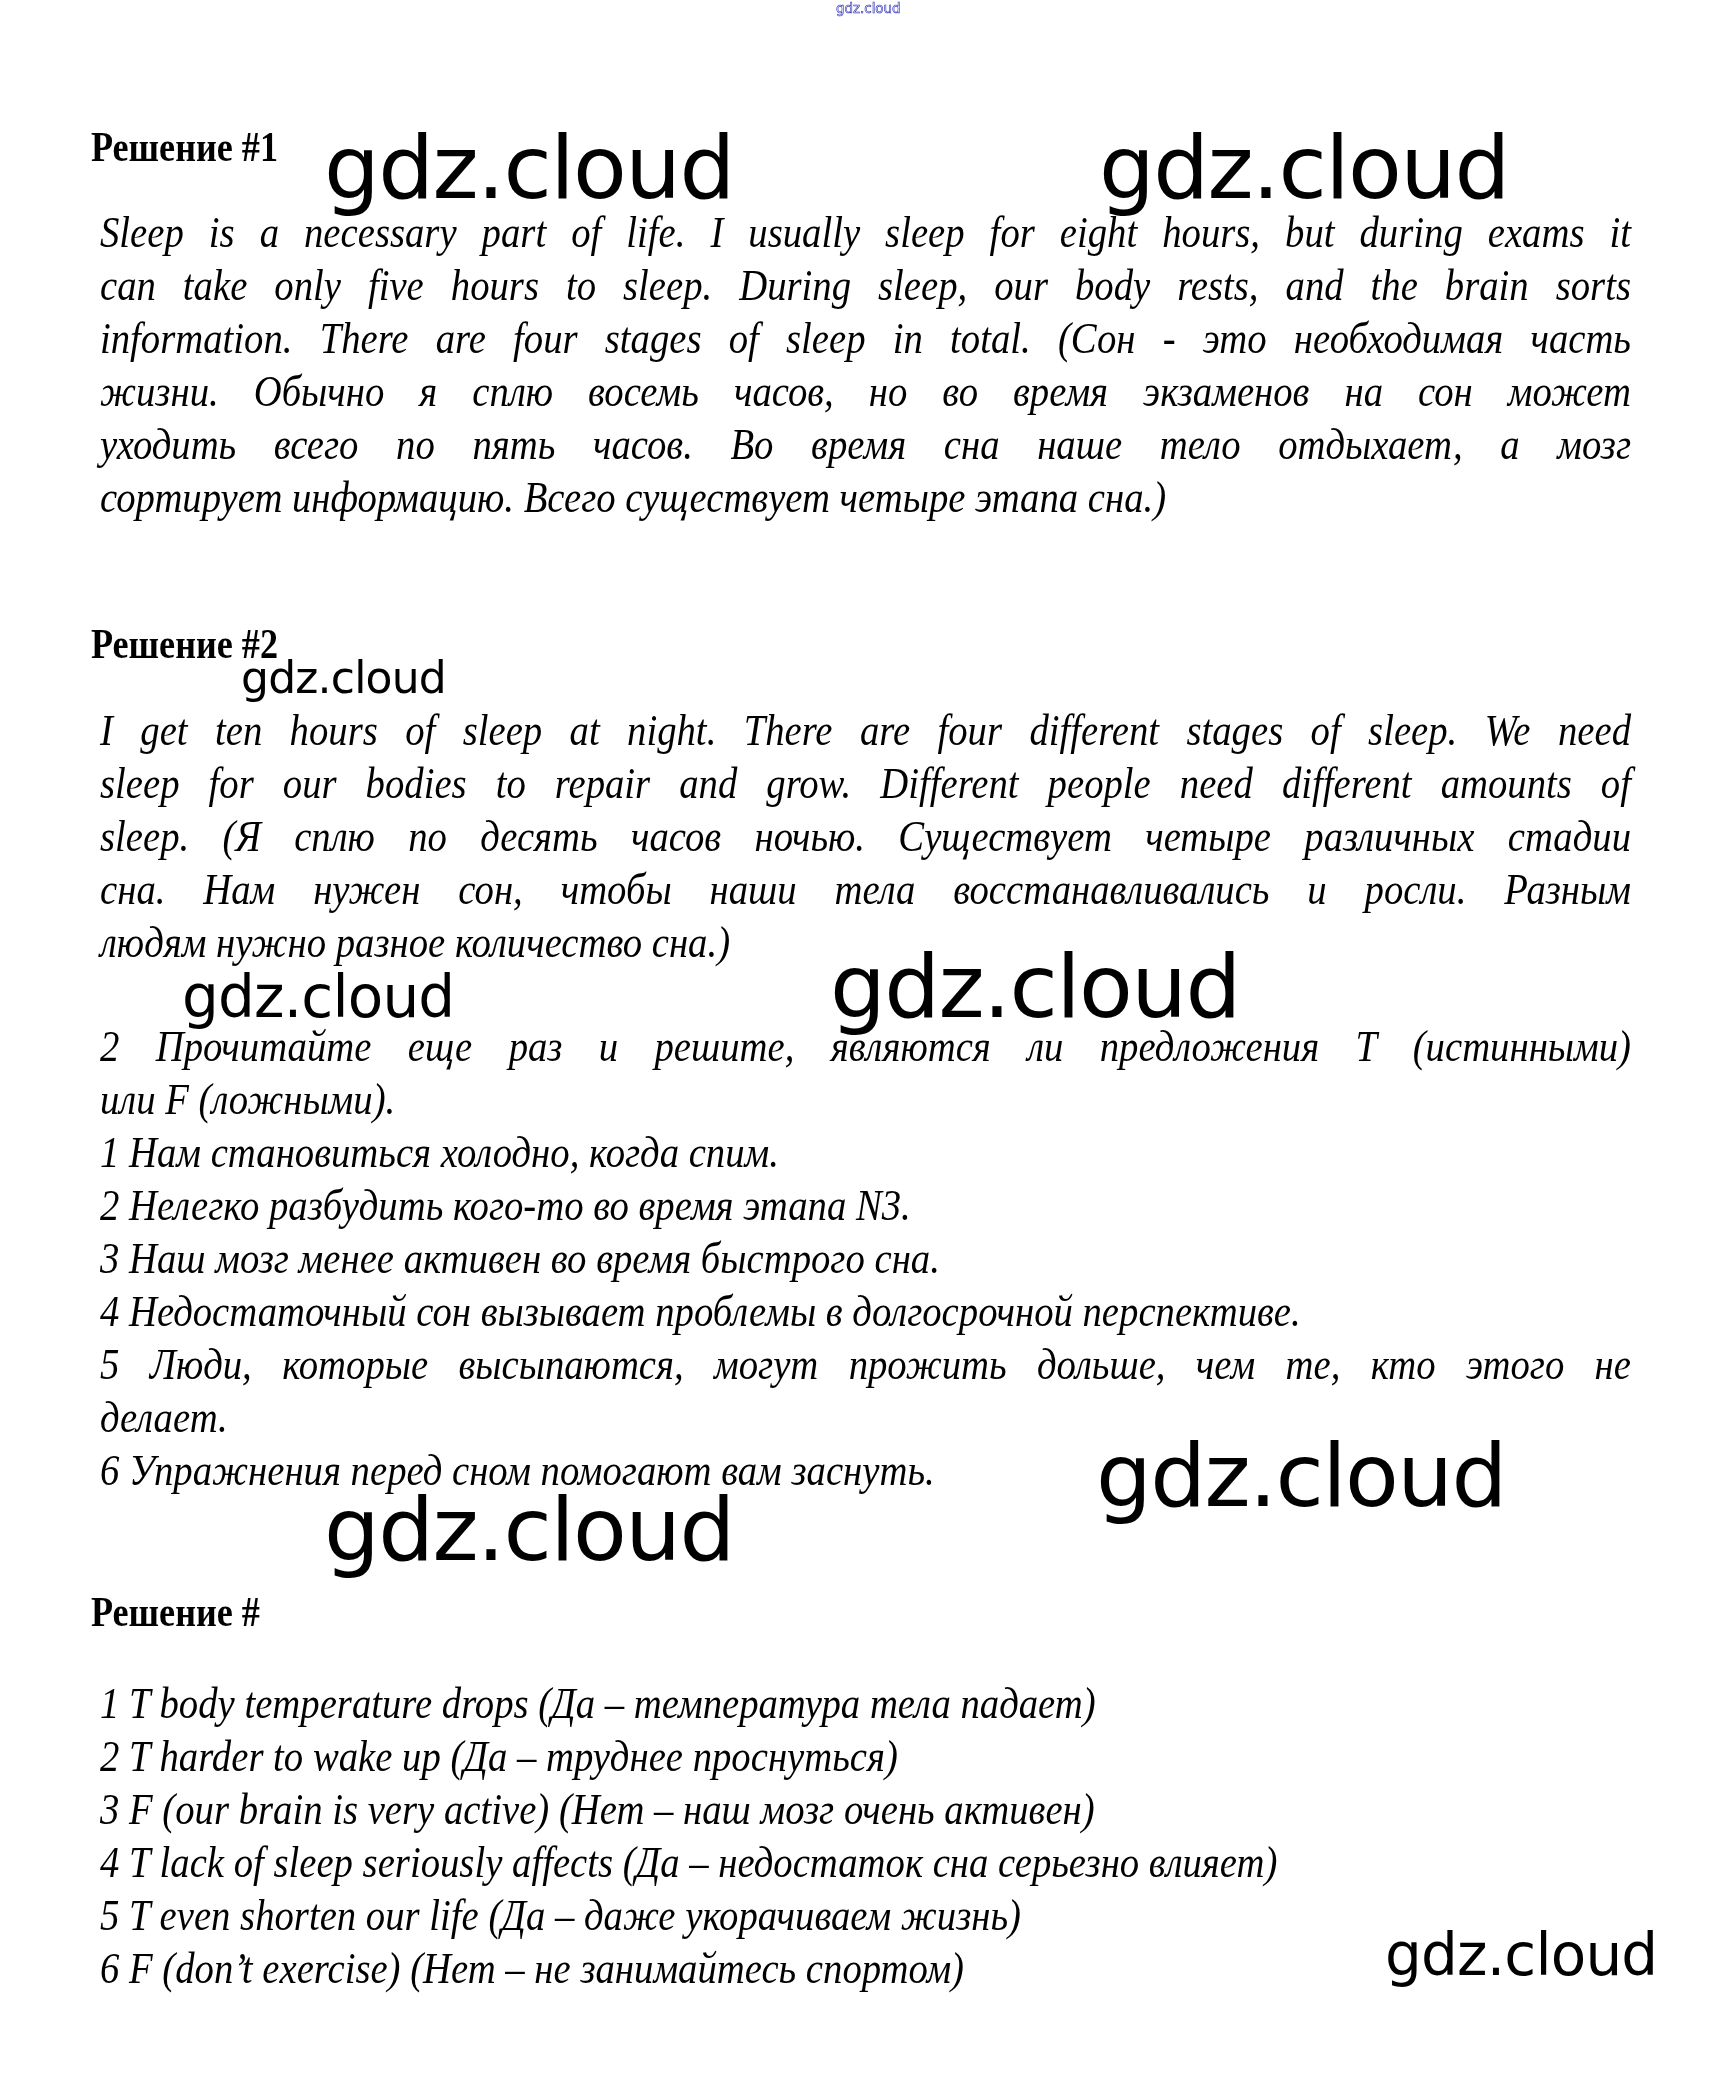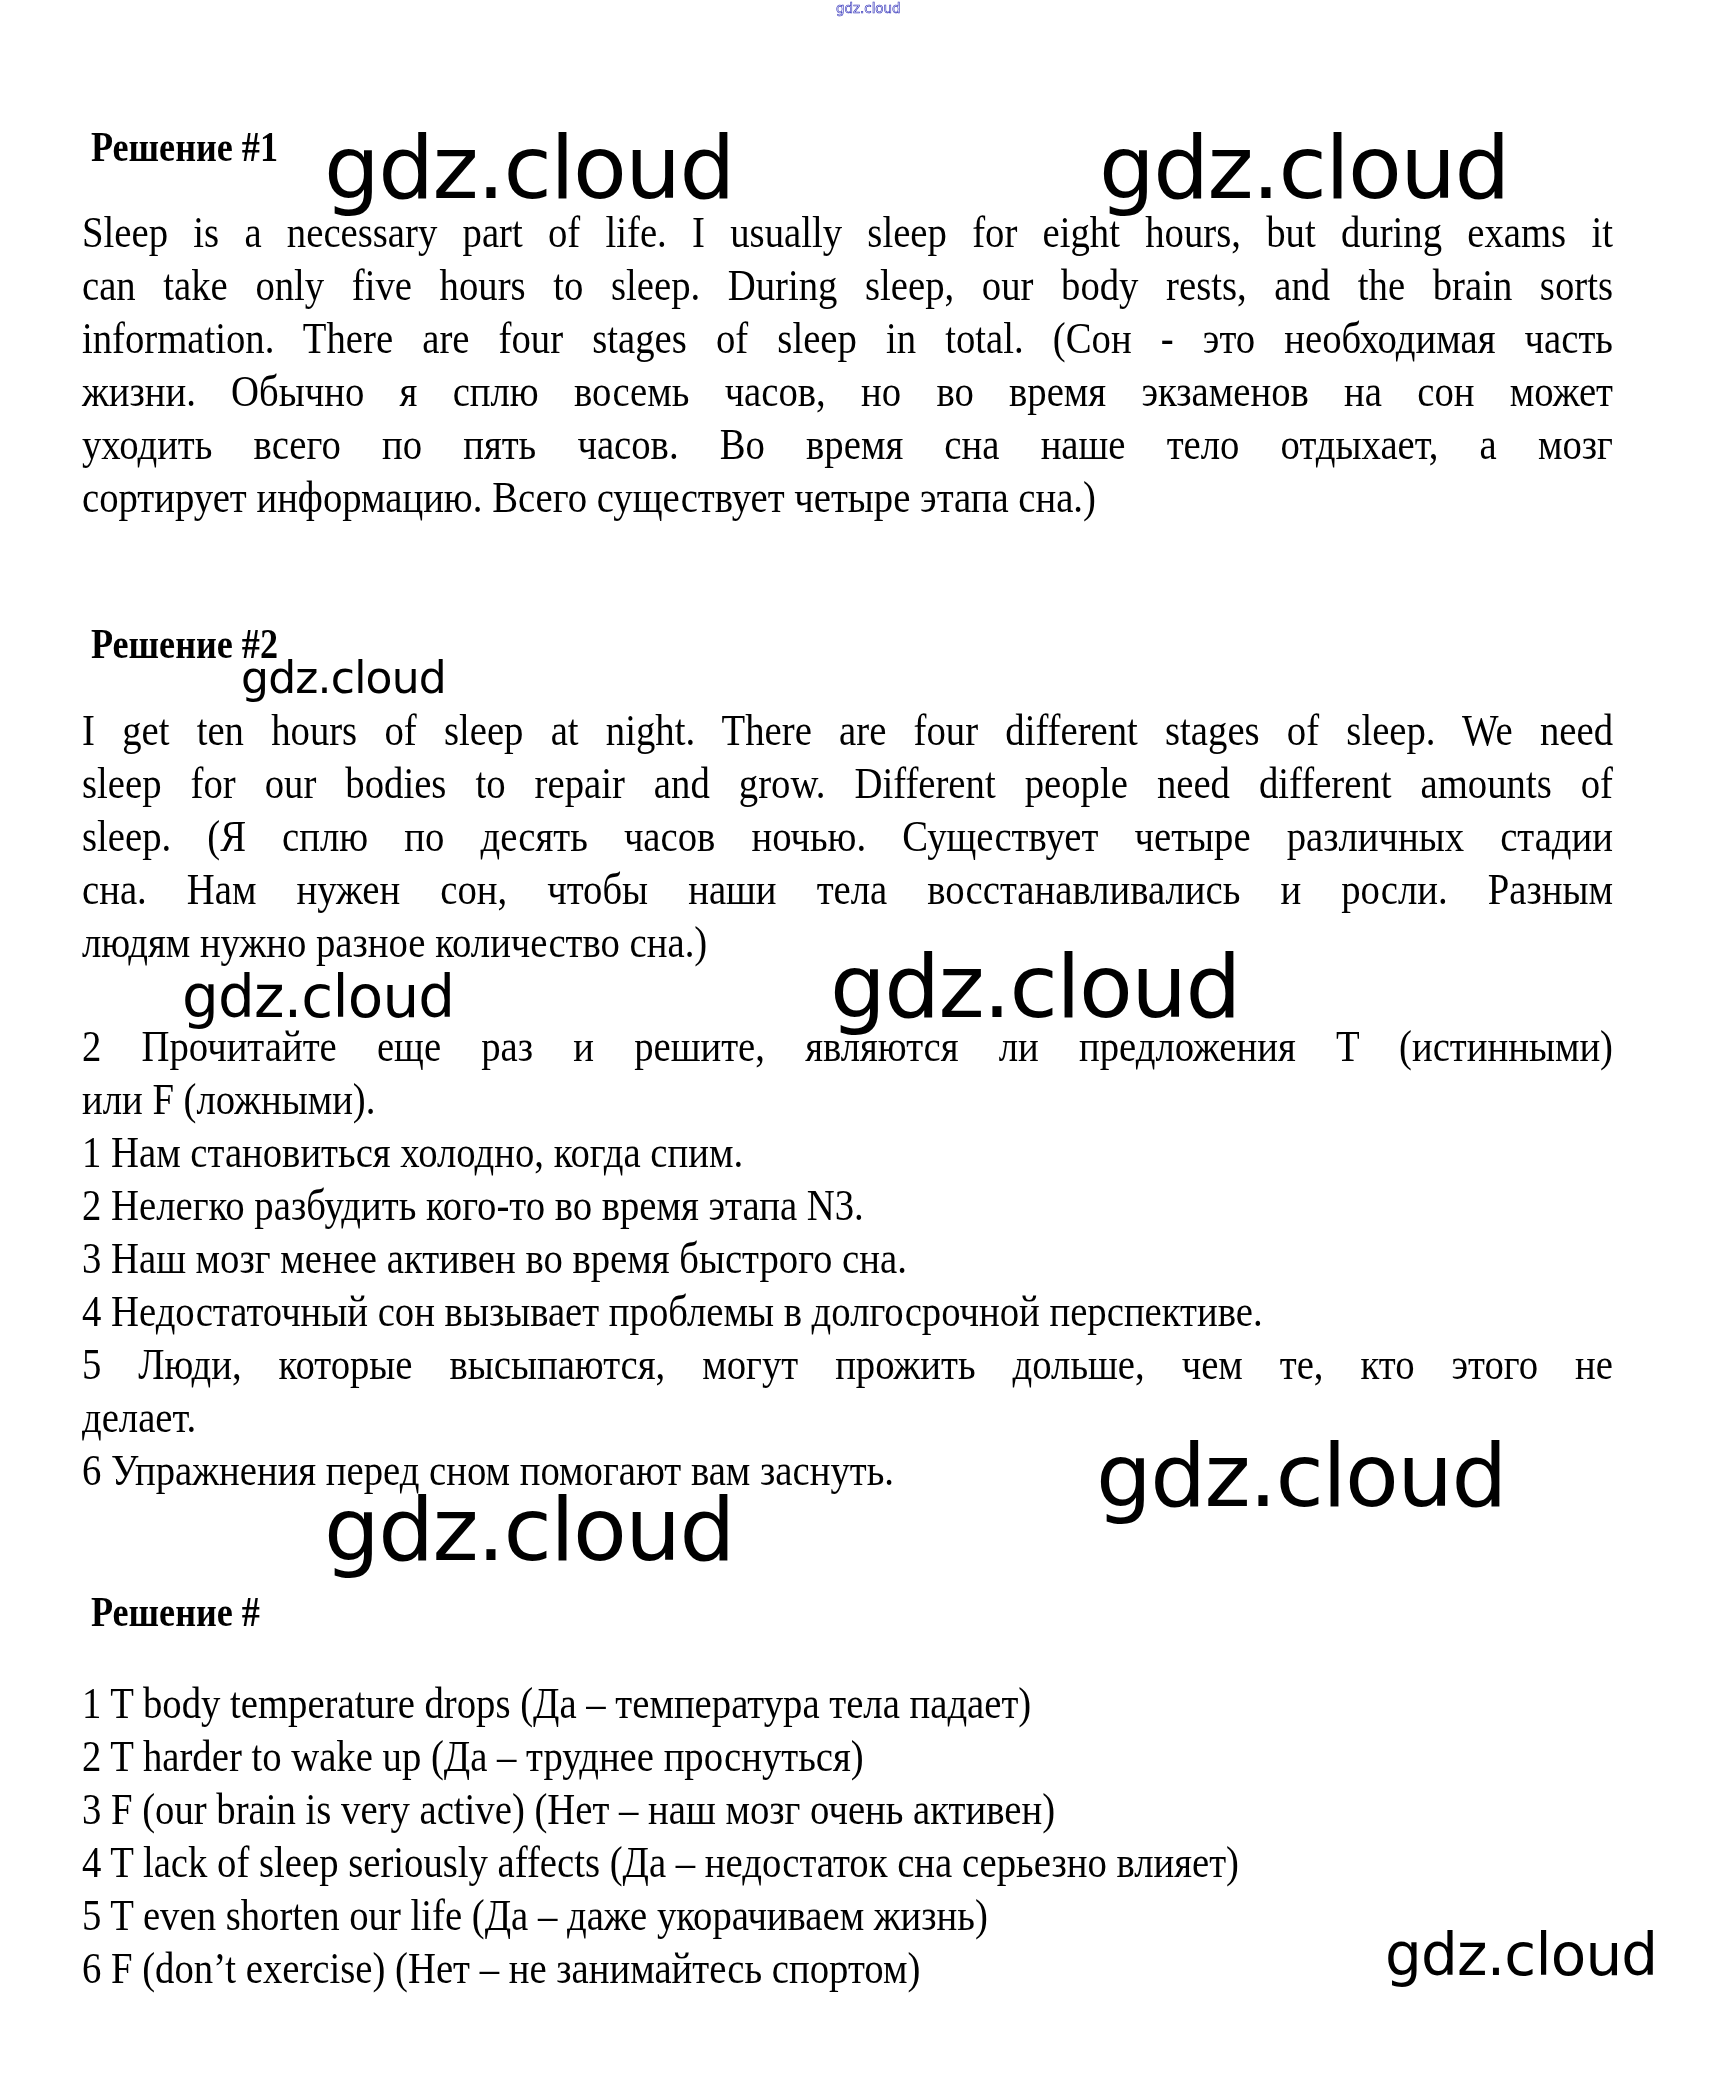--- a/index.html
+++ b/index.html
@@ -1,19 +1,19 @@
 <!DOCTYPE html>
 <html style="font-size:12.6px"><head>
 <meta charset="utf-8">
 <style>
   html, body { margin: 0; padding: 0; background: #ffffff; }
   body { width: 1735px; height: 2097px; position: relative; overflow: hidden; color: #000; }
   .wm { position: absolute; font-family: "DejaVu Sans", "Liberation Sans", sans-serif; color: #000; white-space: nowrap; line-height: 1; letter-spacing: -1.6px; }
   .wm-tiny { position: absolute; left: 836px; top: 2.4px; font-family: "DejaVu Sans", sans-serif; font-size: 13.4px; color: transparent; -webkit-text-stroke: 0.6px #2b2bb8; white-space: nowrap; line-height: 1; }
-  .block { position: absolute; left: 82px; width: 1531px; }
+  .block { position: absolute; left: 100px; width: 1531px; font-style: italic; }
   .heading { position: absolute; left: 91px; font-family: "Liberation Serif", serif; font-weight: bold; font-size: 42px; line-height: 1; white-space: nowrap; transform: scaleX(0.86); transform-origin: left top; }
   .line { font-family: "Liberation Serif", serif; font-size: 45px; line-height: 53px; white-space: nowrap; margin: 0; transform: scaleX(0.86); transform-origin: left top; }
   .jline { font-family: "Liberation Serif", serif; font-size: 45px; line-height: 53px; margin: 0; text-align: justify; text-align-last: justify; width: calc(1531px / 0.86); transform: scaleX(0.86); transform-origin: left top; white-space: normal; }
 </style>
 </head>
 <body>
 
 <div class="wm-tiny">gdz.cloud</div>
 
 <div class="heading" style="top:126px;">Решение #1</div>

